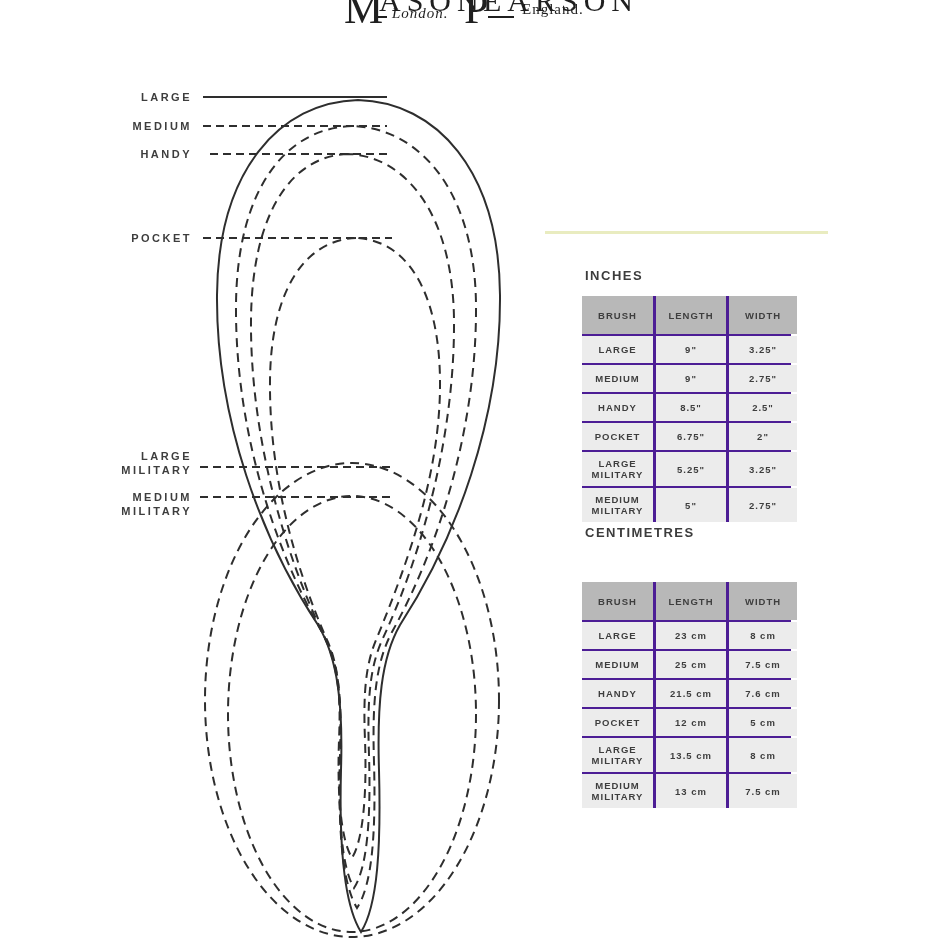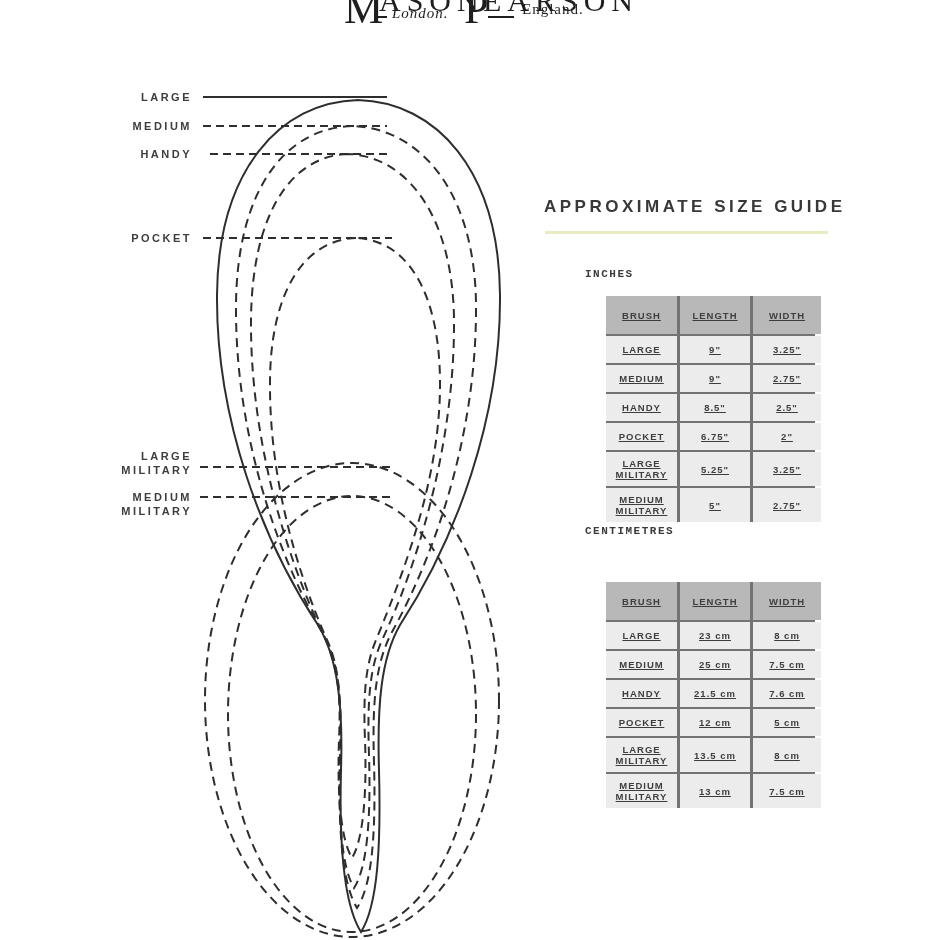--- a/index.html
+++ b/index.html
@@ -19,28 +19,28 @@
     font-size:11px;font-weight:600;letter-spacing:2.5px;color:#3d3d3d;
     line-height:14px;white-space:pre-line;
   }
   
   .sg-title{
     position:absolute;left:544px;top:197px;width:300px;
     font-size:17px;font-weight:600;letter-spacing:3.5px;color:#383838;white-space:nowrap;
   }
   .sg-divider{position:absolute;left:545px;top:231px;width:283px;height:3px;}
   .unit-label{
-    position:absolute;left:585px;font-size:11px;font-weight:700;
-    letter-spacing:1.5px;color:#3c3c3c;font-family:Liberation Mono, monospace;
+    position:absolute;left:585px;font-size:13px;font-weight:700;
+    letter-spacing:1.5px;color:#3c3c3c;
   }
   .sg-table{
-    position:absolute;left:606px;width:209px;
+    position:absolute;left:582px;width:209px;
     display:grid;grid-template-columns:71px 70px 68px;
     grid-template-rows:38px 27px 27px 27px 27px 34px 34px;
-    row-gap:2px;column-gap:3px;background:#737373;text-decoration:underline;
+    row-gap:2px;column-gap:3px;background:#4c1d95;
   }
   .sg-table .cell{
     display:flex;align-items:center;justify-content:center;text-align:center;
     font-size:9.5px;font-weight:700;letter-spacing:1px;color:#3e3e3e;
     background:#ececec;white-space:pre-line;line-height:11px;
   }
   .sg-table .head{background:#b8b8b8;}
   svg{position:absolute;overflow:visible;}
   .solid-line{fill:none;stroke:#2e2e2e;stroke-width:2;}
   .dash-line{fill:none;stroke:#2e2e2e;stroke-width:2;stroke-dasharray:9 6;}
@@ -98,21 +98,20 @@
 
   <div class="dlabel" style="top:90px;">LARGE</div>
   <div class="dlabel" style="top:119px;">MEDIUM</div>
   <div class="dlabel" style="top:147px;">HANDY</div>
   <div class="dlabel" style="top:231px;">POCKET</div>
   <div class="dlabel" style="top:449px;">LARGE
 MILITARY</div>
   <div class="dlabel" style="top:490px;">MEDIUM
 MILITARY</div>
 
-  <div class="sg-title">APPROXIMATE SIZE GUIDE</div>
   <div class="sg-divider" style="background:#e9ecc0;"></div>
 
   <div class="unit-label" style="top:268px;">INCHES</div>
   <div class="sg-table" style="top:296px;">
     <div class="cell head">BRUSH</div>
     <div class="cell head">LENGTH</div>
     <div class="cell head">WIDTH</div>
     <div class="cell">LARGE</div>
     <div class="cell">9"</div>
     <div class="cell">3.25"</div>

